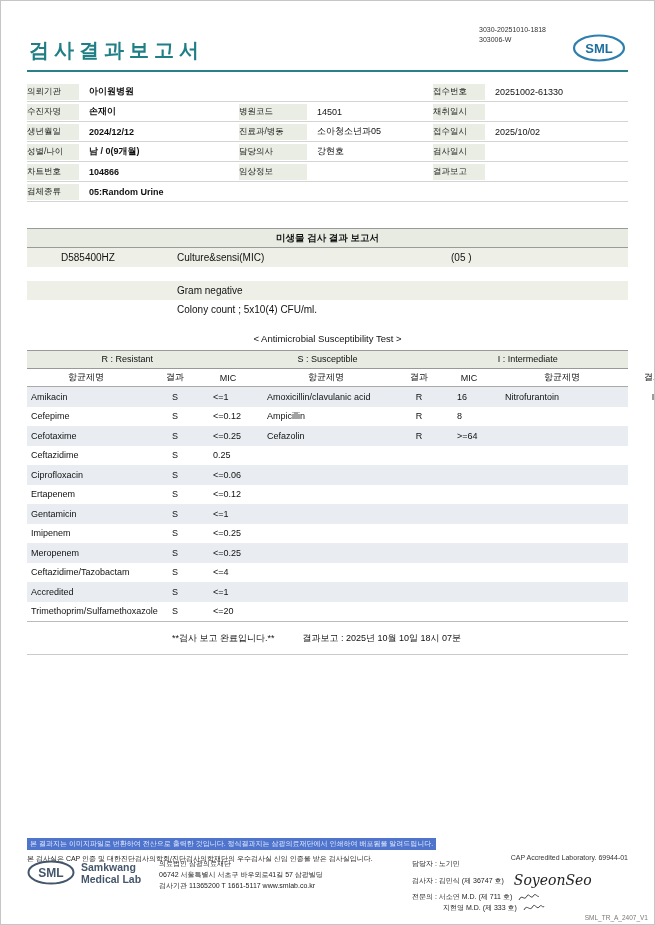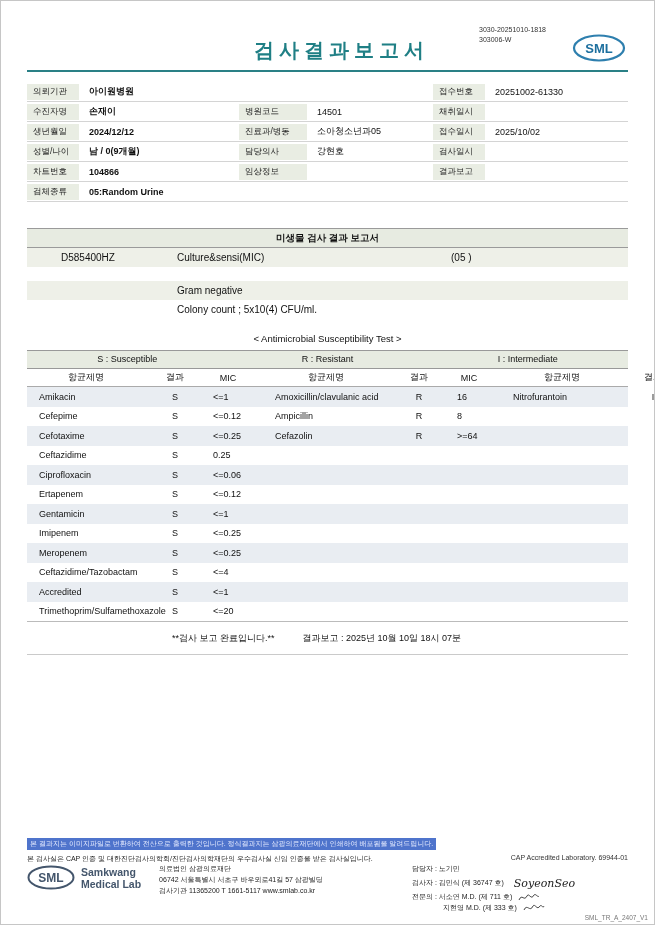--- a/index.html
+++ b/index.html
@@ -6,29 +6,29 @@
   .page {
     position:relative; width:655px; height:925px; margin:0 auto;
     background:#ffffff; border:1px solid #c6c6c6; box-sizing:border-box;
     font-family:"Liberation Sans", sans-serif; color:#111; overflow:hidden;
   }
   .b { font-weight:bold; }
 
   
   .top-refs { position:absolute; top:24px; left:478px; font-size:7px; line-height:1.4; color:#333; }
   .logo-top { position:absolute; top:32px; right:28px; }
-  .title { margin:36px 0 4px 28px; font-size:20px; font-weight:bold; letter-spacing:5px; color:#1f7f85;text-align:center; }
+  .title { margin:36px 0 4px 28px; font-size:20px; font-weight:bold; letter-spacing:5px; color:#1f7f85; }
   .title-rule { margin:6px 26px 0; border-top:2px solid #2a8086; }
 
   
   .hdr { margin:10px 26px 0; font-size:9px; }
   .hrow { display:grid; grid-template-columns:60px 152px 76px 118px 60px 1fr;
           border-bottom:1px solid #d4d4d4; height:19px; align-items:center; }
   .hlabel { background:#e9ede3; align-self:stretch; display:flex; align-items:center;
-            padding-left:6px; margin:1.5px 8px 1.5px 0; font-size:8.5px; color:#222; }
+            padding-left:0; margin:1.5px 8px 1.5px 0; font-size:8.5px; color:#222; }
   .hval { padding-left:2px; white-space:nowrap; }
   .hspan { grid-column:2 / -1; }
 
   
   .section-bar { margin:26px 26px 0; background:#e7ebe1; border-top:1px solid #9a9a9a; border-bottom:1px solid #9a9a9a;
                  text-align:center; font-weight:bold; font-size:9.5px; height:18px; line-height:18px; }
   .micro-row { display:flex; align-items:center; height:19px; margin:0 26px; font-size:10px;padding-left:30px; }
   .micro-row .mlabel { width:116px; padding-left:4px; }
   .micro-row .mtest  { width:274px; }
   .micro-shade { background:#eef0e8; }
@@ -38,21 +38,21 @@
   .ast-title { text-align:center; font-size:9.5px; margin:14px 0 6px; }
   .ast-ghead { display:grid; grid-template-columns:1fr 1fr 1fr; margin:0 26px; background:#e7ebe1;
                border-top:1px solid #999; border-bottom:1px solid #999; height:17px; line-height:17px;
                text-align:center; font-size:9px; }
   .ast-cols { display:grid; grid-template-columns:118px 36px 46px 126px 36px 40px 122px 36px 43px;gap:12px; }
   .ast-subhead { margin:0 26px; border-bottom:1px solid #aaa; height:17px; align-items:center; font-size:9px; }
   .ast-subhead span { text-align:center; }
   .ast-body { margin:0 26px; border-bottom:1px solid #bbb; }
   .ast-row { height:19.5px; align-items:center; font-size:9px; }
   .ast-row.shaded { background:#e9edf2; }
-  .ast-row .name { padding-left:12px; white-space:nowrap; overflow:visible; }
+  .ast-row .name { padding-left:4px; white-space:nowrap; overflow:visible; }
   .ast-row .res  { text-align:center; }
   .ast-row .mic  { padding-left:8px; white-space:nowrap; }
 
   
   .completion { margin:0 26px; height:32px; display:flex; align-items:center; font-size:9px;
                 border-bottom:1px solid #cacaca; }
   .completion .msg { margin-left:145px; }
   .completion .rep { margin-left:28px; }
 
   
@@ -61,21 +61,21 @@
   .notice-row2 { display:flex; justify-content:space-between; margin-top:4px; color:#222; }
   .notice-cap { color:#333; }
 
   
   .footer { position:absolute; left:26px; right:26px; bottom:10px; display:flex; align-items:flex-start; font-size:7px; }
   .brand { display:flex; align-items:center; gap:6px; }
   .brand-text { font-size:10.5px; font-weight:bold; color:#44566c; line-height:1.15; }
   .org-block { margin-left:18px; line-height:1.55; color:#222; width:250px; }
   .staff-block { margin-left:auto; line-height:1.55; color:#222; width:216px; }
   .staff-line { display:flex; align-items:center; }
-  .sig { font-family:"DejaVu Serif", serif; font-style:italic; font-size:11px; margin-left:10px; color:#222; }
+  .sig { font-family:"DejaVu Serif", serif; font-style:italic; font-size:14px; margin-left:10px; color:#222; }
   .indent { margin-left:31px; }
   .scribble { margin-left:6px; }
   .doc-code { position:absolute; right:6px; bottom:3px; font-size:6.5px; color:#777; }
 </style>
 </head>
 <body>
 
 <div class="page">
 
   <div class="top-refs">
@@ -151,22 +151,22 @@
     <span>Gram negative</span>
   </div>
   <div class="micro-row">
     <span class="mlabel"></span>
     <span>Colony count ; 5x10(4) CFU/ml.</span>
   </div>
 
   <div class="ast-title">&lt; Antimicrobial Susceptibility Test &gt;</div>
 
   <div class="ast-ghead">
+    <span>R : Resistant</span>
     <span>S : Susceptible</span>
-    <span>R : Resistant</span>
     <span>I : Intermediate</span>
   </div>
 
   <div class="ast-subhead ast-cols">
     <span>항균제명</span>
     <span>결과</span>
     <span>MIC</span>
     <span>항균제명</span>
     <span>결과</span>
     <span>MIC</span>

